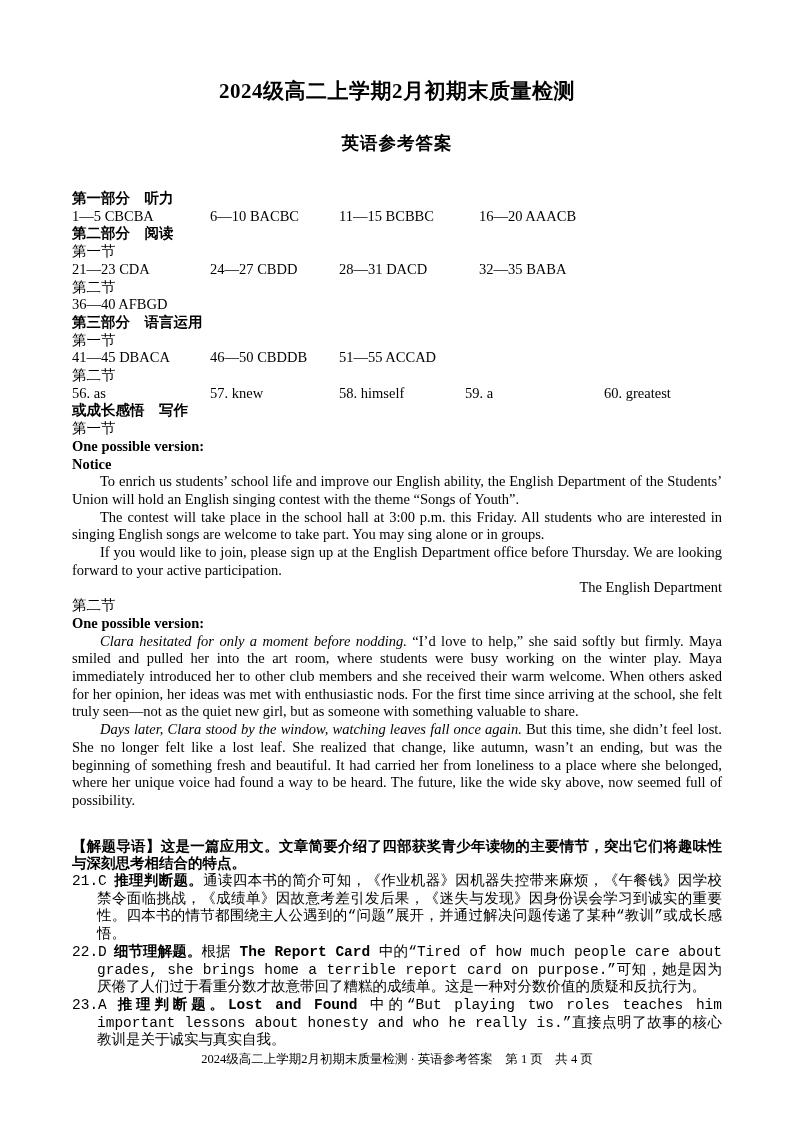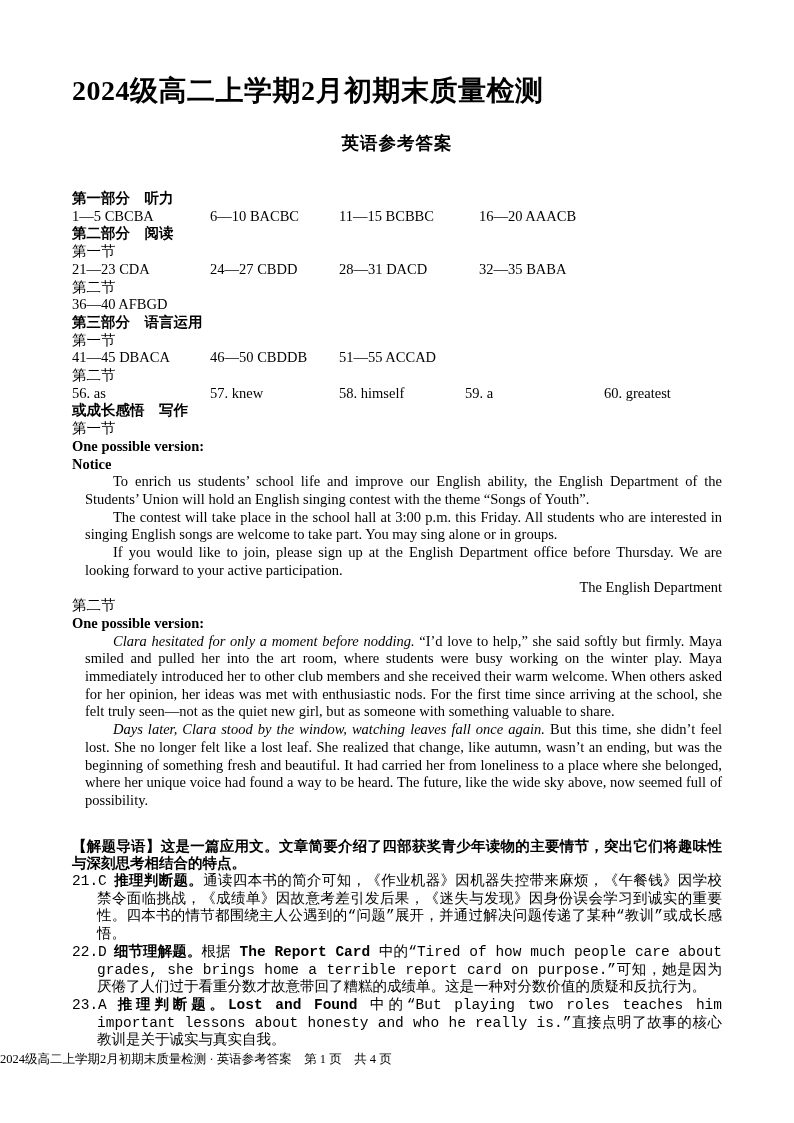--- a/index.html
+++ b/index.html
@@ -10,22 +10,22 @@
     margin:0 auto;
     background:#ffffff;
     color:#000000;
     font-family:"Liberation Serif","DejaVu Serif",serif;
     font-size:14.5px;
     line-height:17.7px;
     padding:78px 72px 0 72px;
     overflow:hidden;
   }
   .title {
-    text-align:left;
-    font-size:28px;
+    text-align:center;
+    font-size:21px;
     font-weight:bold;
     line-height:26px;
     letter-spacing:0.5px;
   }
   .subtitle {
     text-align:center;
     font-size:17.5px;
     font-weight:bold;
     line-height:22px;
     margin-top:28px;
@@ -35,42 +35,41 @@
   .heading { font-weight:bold; }
   .ansrow { display:flex; }
   .ansrow .c1 { width:138px; }
   .ansrow .c2 { width:129px; }
   .ansrow .c3 { width:126px; }
   .ansrow .c4 { width:125px; }
   .ansrow .c5 { flex:1;margin-left:14px; }
   .para {
     text-align:justify;
     text-indent:28px;
-    margin-left:13px;
   }
   .bold { font-weight:bold; }
   .center { }
   .right { text-align:right; }
   .analysis { margin-top:28px; }
   .intro {
     font-weight:bold;
     text-align:justify;
   }
   .qitem {
     padding-left:25px;
     text-indent:-25px;
     text-align:justify;
     font-family:Liberation Mono, monospace;
   }
   .qnum { padding-right:7px; }
   .qtype { font-weight:bold; }
   .footer {
     position:absolute;
     left:0; right:0; bottom:56px;
-    text-align:left;
+    text-align:center;
     font-size:12.5px;
     line-height:15px;
   }
 </style>
 </head>
 <body>
 
 <div class="page">
 
   <div class="title">2024级高二上学期2月初期末质量检测</div>

